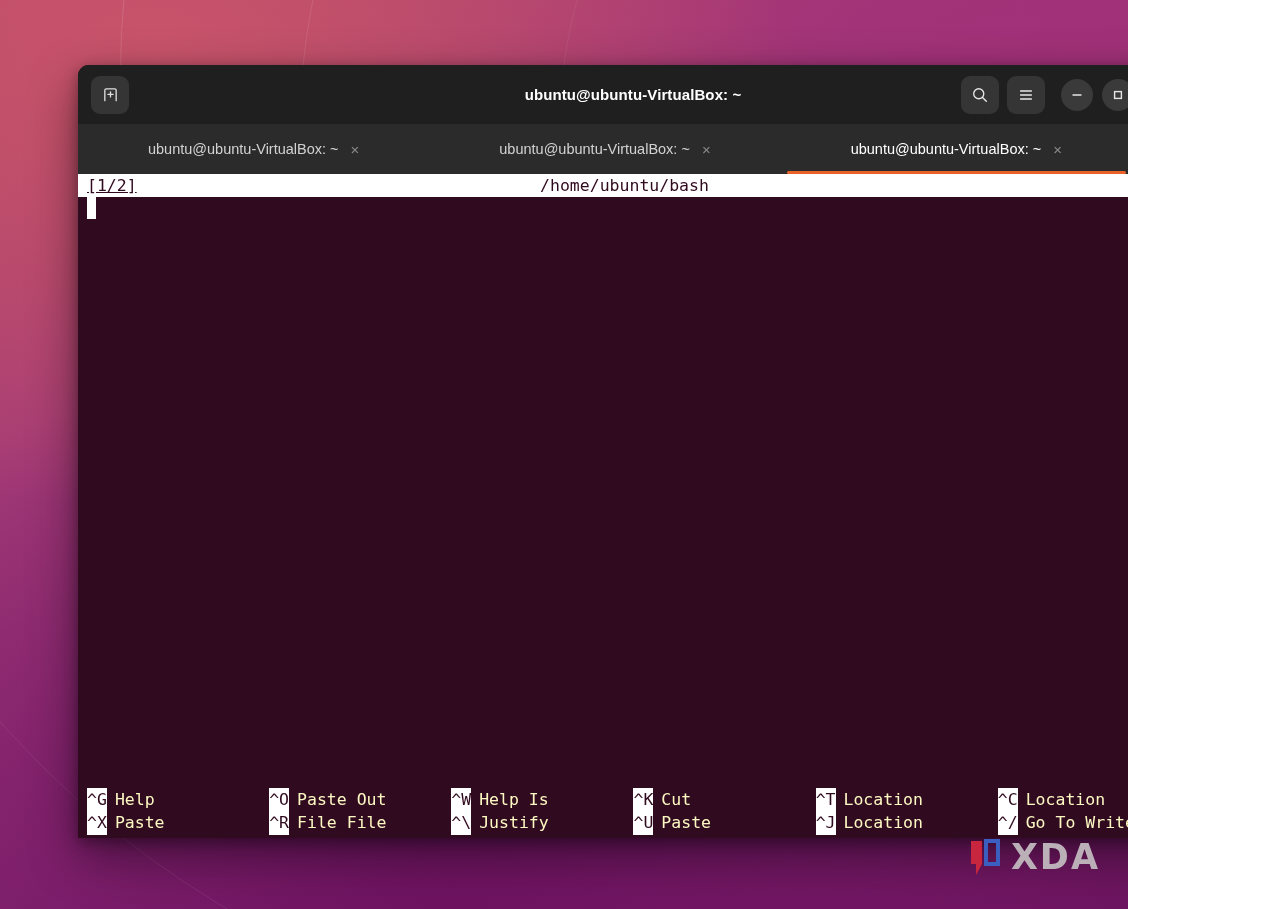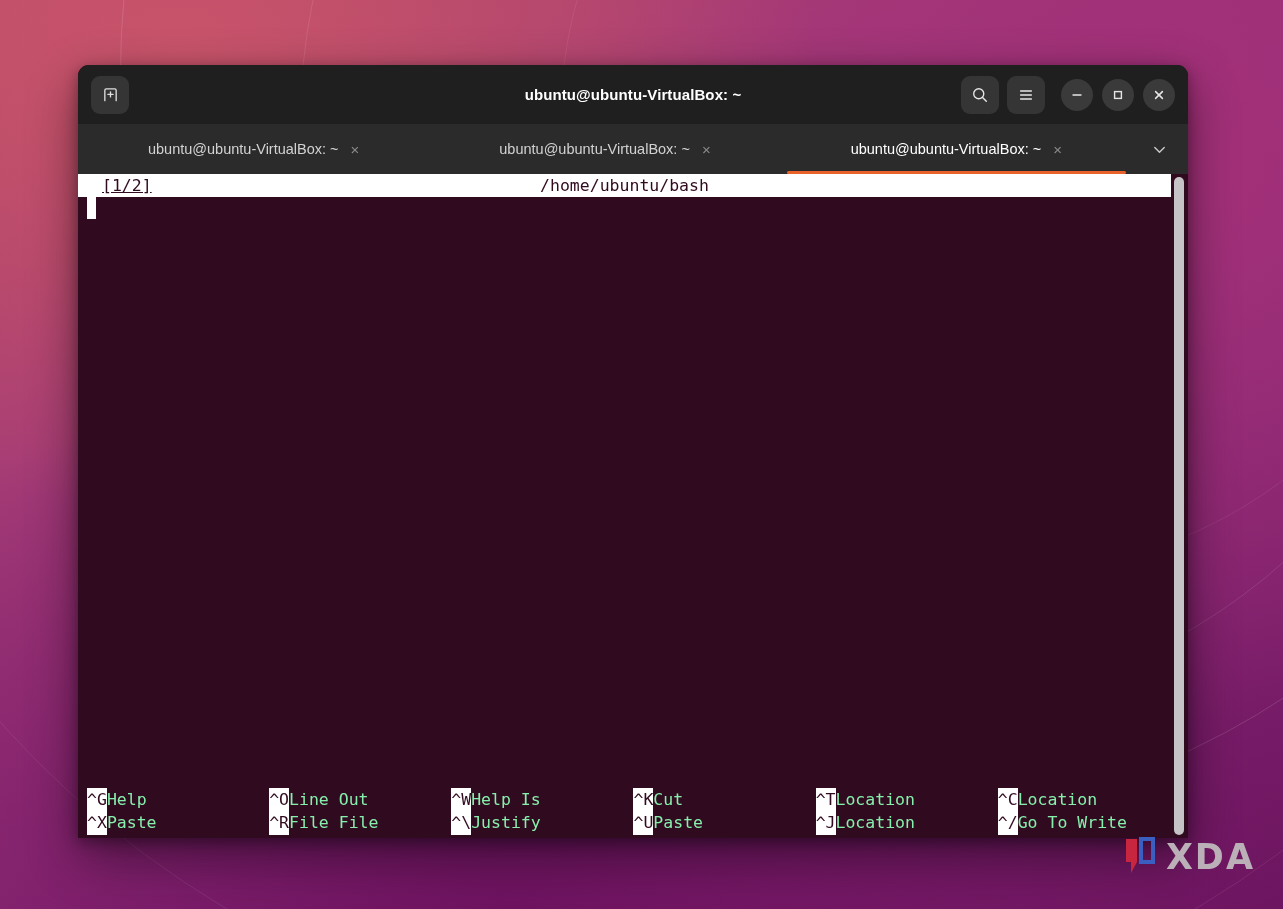--- a/index.html
+++ b/index.html
@@ -7,21 +7,21 @@
     padding: 0;
     width: 1283px;
     height: 909px;
     overflow: hidden;
     font-family: "Liberation Sans", sans-serif;
   }
 
   
   #desktop {
     position: relative;
-    width: 1283px;
+    width: 1128px;
     height: 909px;
     background:
       radial-gradient(ellipse 1100px 780px at 14% 6%,  #c8546a 0%, rgba(200,84,106,0) 58%),
       radial-gradient(ellipse 1000px 900px at 92% 18%, #a33079 0%, rgba(163,48,121,0) 62%),
       radial-gradient(ellipse 1200px 800px at 40% 100%, #6e1360 0%, rgba(110,19,96,0) 70%),
       linear-gradient(150deg, #b84a67 0%, #a33a77 32%, #8d2a77 60%, #6d1560 100%);
     overflow: hidden;
   }
   .arc {
     position: absolute;
@@ -162,21 +162,21 @@
 
   
   #nano-titleline {
     background: #ffffff;
     color: #300a1e;
     height: 23px;
     display: flex;
     align-items: center;
     position: relative;
     flex: 0 0 23px;
-    padding-left: 24px;
+    padding-left: 9px;
     box-sizing: border-box;
     margin-right: 17px;
     text-decoration: underline;
   }
   #nano-version { white-space: pre; }
   #nano-filename {
     position: absolute;
     left: 0; right: 0;
     text-align: center;
     white-space: pre;
@@ -216,21 +216,22 @@
     box-sizing: border-box;
     white-space: pre;
   }
   .key {
     background: #ffffff;
     color: #300a1e;
     padding: 1px 0;
     white-space: pre;
   }
   .act {
-    color: #86efac;
+    color: #fef9c3;
+    margin-left: 8px;
     white-space: pre;
   }
 
   
   #term-scrollbar {
     position: absolute;
     right: 4px;
     top: 3px;
     bottom: 3px;
     width: 10px;
@@ -238,21 +239,21 @@
     border-radius: 5px;
     cursor: pointer;
   }
 
   
   #xda-logo {
     position: absolute;
     right: 28px;
     bottom: 32px;
     display: flex;
-    align-items: flex-start;
+    align-items: flex-end;
     gap: 9px;
     pointer-events: none;
   }
   #xda-bracket {
     position: relative;
     width: 34px; height: 38px;
     flex: 0 0 auto;
   }
   #xda-text {
     color: #bbb0b8;
@@ -364,21 +365,21 @@
 
       <div id="nano-shortcuts">
 
         <div class="shortcut-row">
           <div class="shortcut-cell">
             <span class="key">^G</span>
             <span class="act">Help</span>
           </div>
           <div class="shortcut-cell">
             <span class="key">^O</span>
-            <span class="act">Line Out</span>
+            <span class="act">Paste Out</span>
           </div>
           <div class="shortcut-cell">
             <span class="key">^W</span>
             <span class="act">Help Is</span>
           </div>
           <div class="shortcut-cell">
             <span class="key">^K</span>
             <span class="act">Cut</span>
           </div>
           <div class="shortcut-cell">

